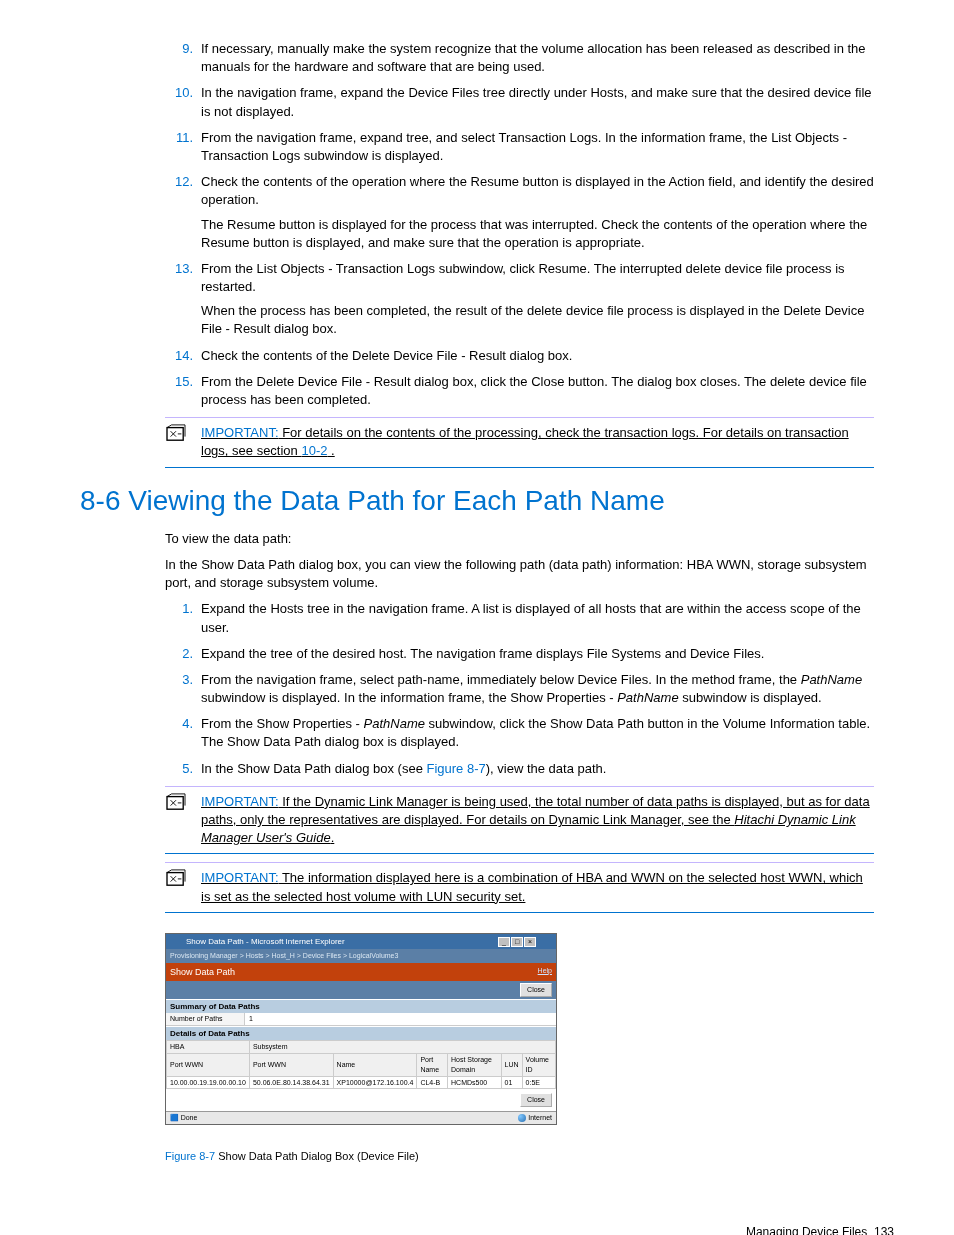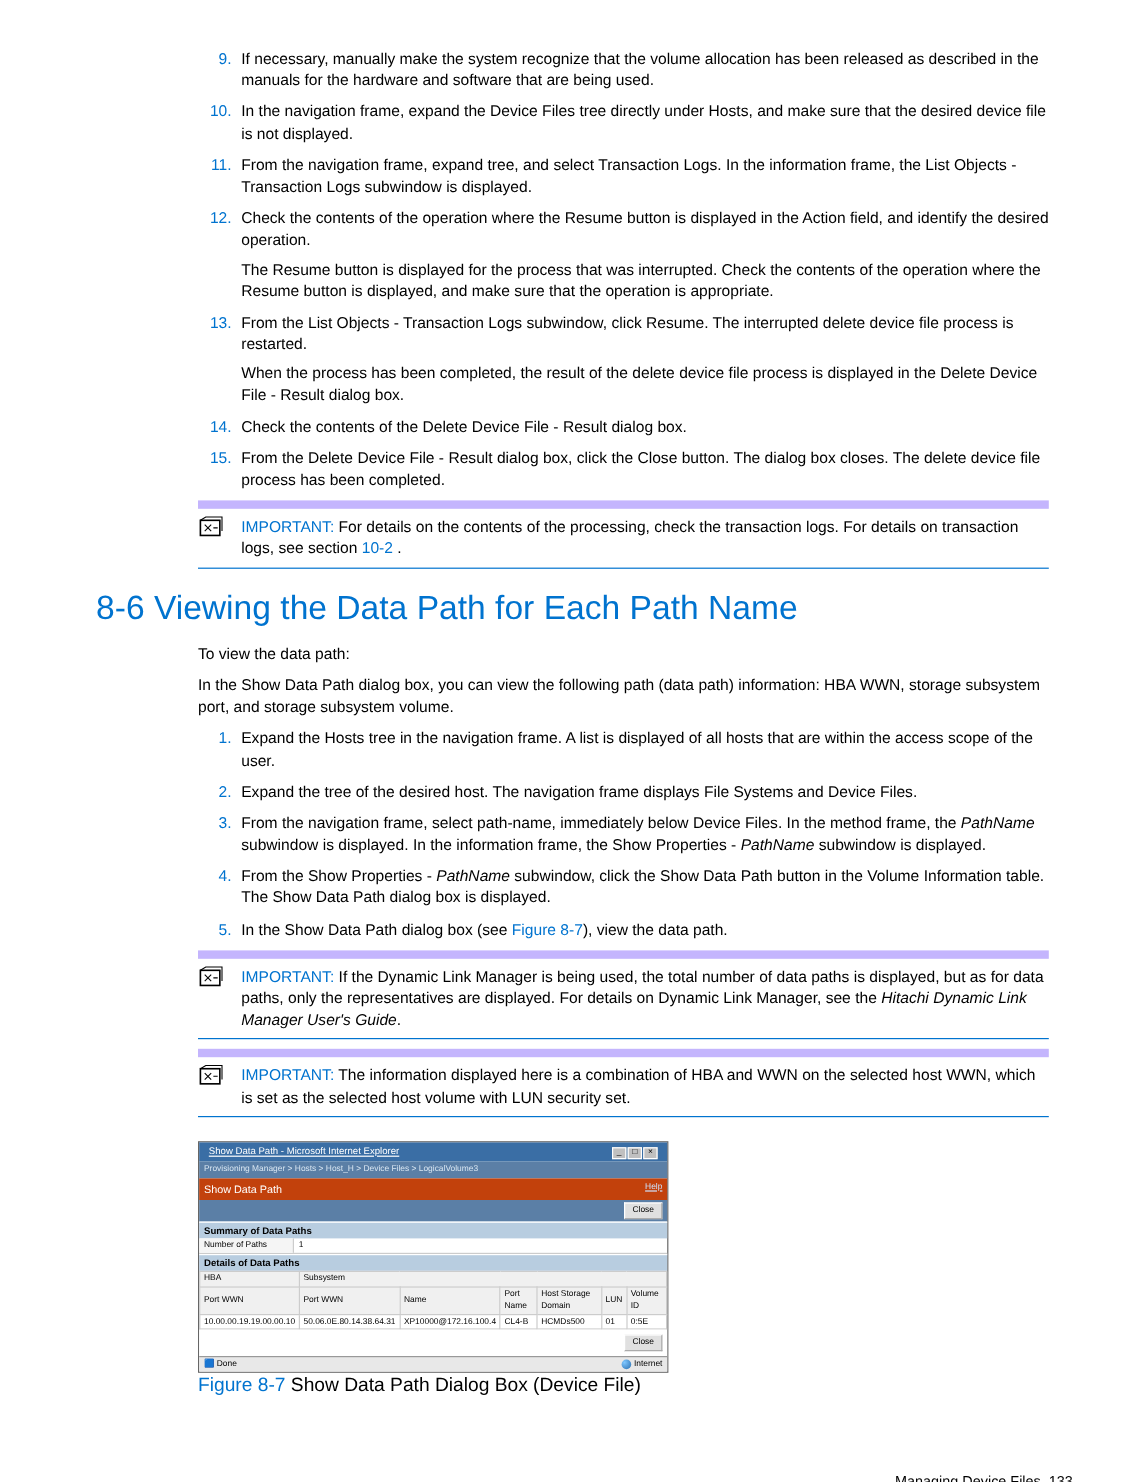--- a/index.html
+++ b/index.html
@@ -31,25 +31,26 @@
     left: 0;
     top: 0;
     color: #0073cf;
     width: 28px;
     text-align: right;
   }
   .step-extra {
     margin-top: 6px;
   }
   .important-box {
-    border-top: 7px solid #c4b5fd;
+    border-top: 1px solid #c4b5fd;
     border-bottom: 1px solid #0073cf;
     padding: 6px 0 6px 36px;
     margin: 8px 0;
     position: relative;
+    text-decoration: underline;
   }
   .important-box .note-icon {
     position: absolute;
     left: 0;
     top: 6px;
     width: 22px;
     height: 18px;
   }
   .important-label {
     color: #0073cf;
@@ -64,48 +65,47 @@
     margin: 13px 0 10px 0;
   }
   p.body-para {
     margin: 8px 0;
   }
   .figure-container {
     margin-top: 20px;
     margin-left: 0;
   }
   .figure-caption {
-    margin-top: 0;
-    font-size: 16px;
+    margin-top: 24px;
+    font-size: 11px;
   }
   .figure-caption .fig-num {
     color: #0073cf;
   }
   .page-footer {
     text-align: right;
     margin-top: 60px;
     font-size: 12px;
   }
   
   .dialog-sshot {
     width: 390px;
     border: 1px solid #666;
     font-size: 8px;
     font-family: Tahoma, Arial, sans-serif;
     background: #fff;
   }
   .dialog-titlebar {
     background: linear-gradient(#3a6ea5, #3a6ea5);
     color: #fff;
-    padding: 2px 8px;
+    padding: 2px 20px;
     font-size: 8px;
     display: flex;
     justify-content: space-between;
     align-items: center;
-    text-decoration: underline;
   }
   .dialog-titlebar .win-buttons span {
     display: inline-block;
     width: 10px;
     height: 8px;
     background: #c0c0c0;
     border: 1px solid #fff;
     margin-left: 1px;
     text-align: center;
     color: #000;

